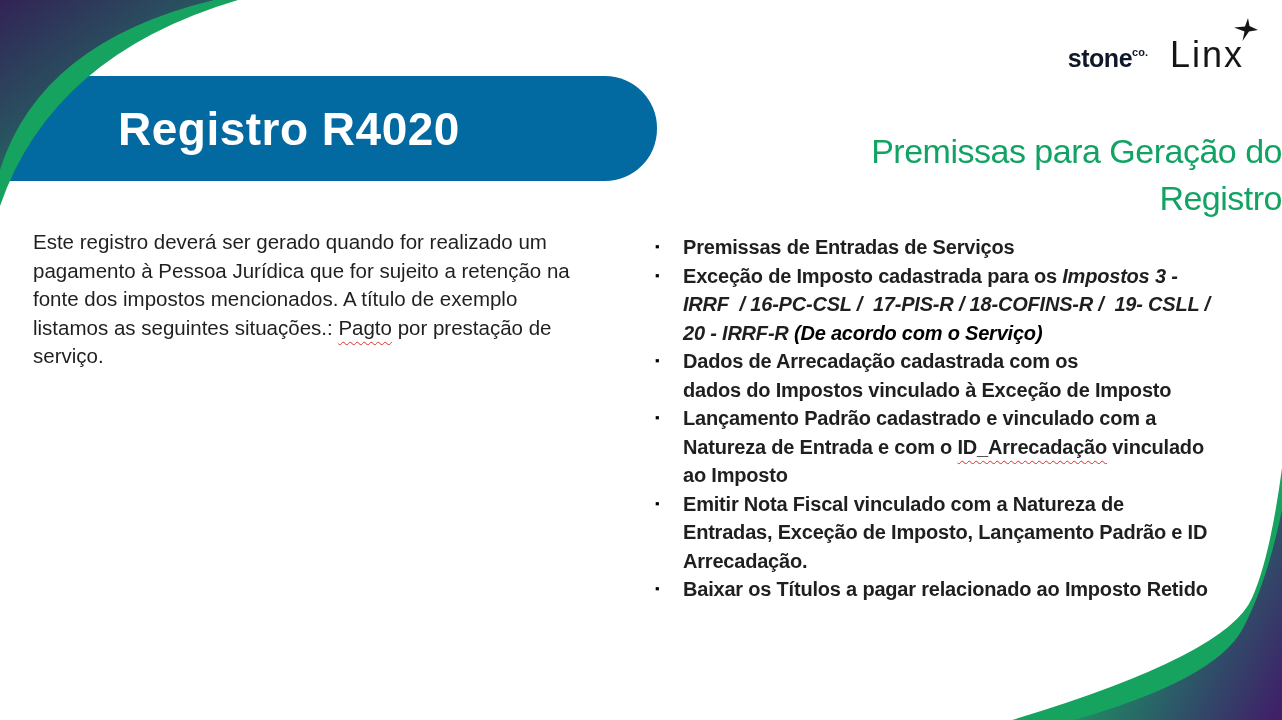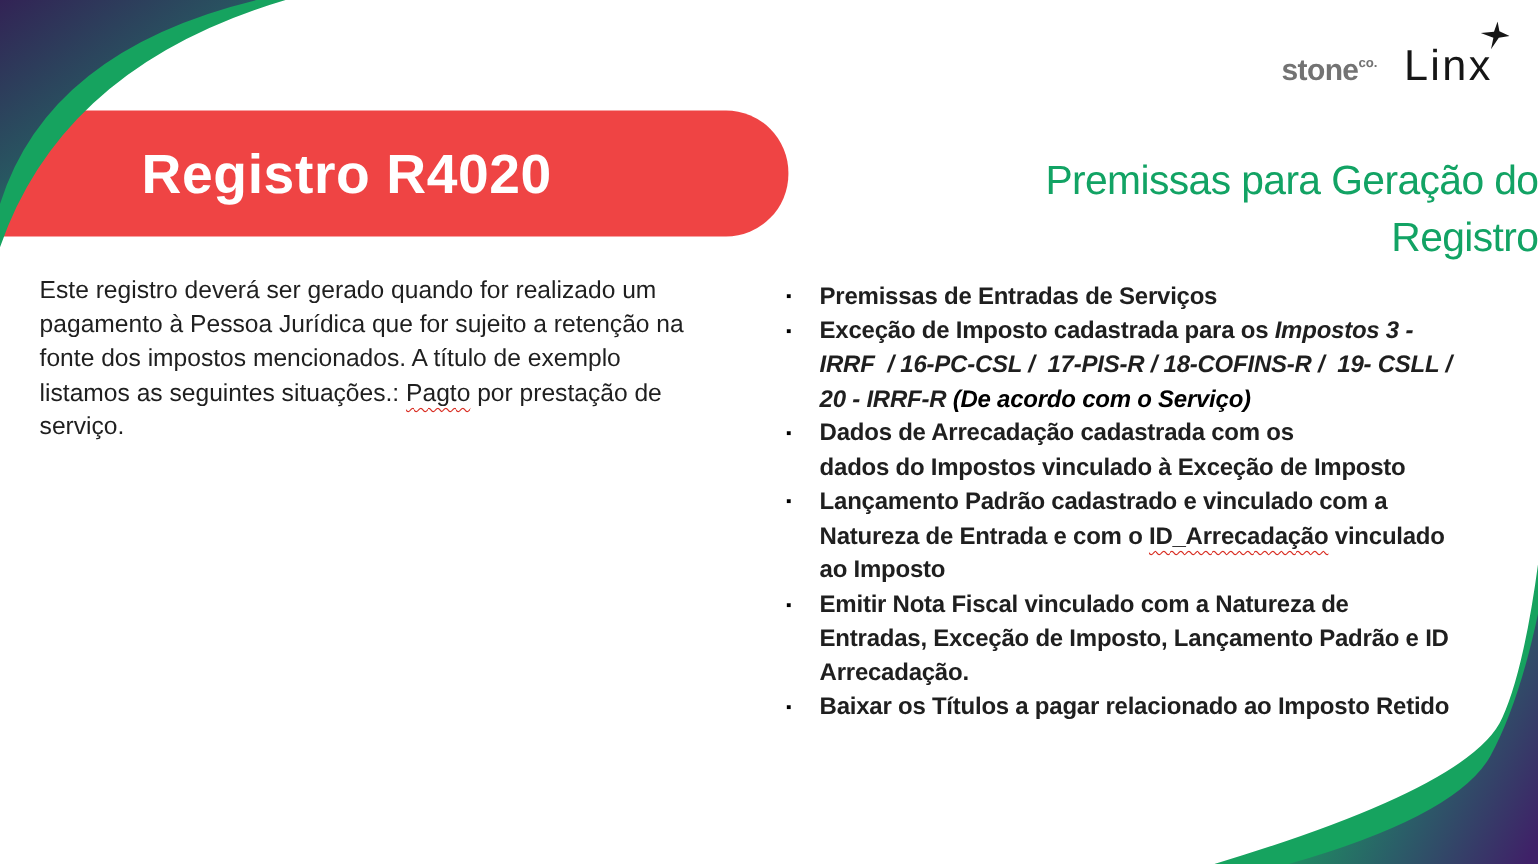--- a/index.html
+++ b/index.html
@@ -9,34 +9,34 @@
     background:#ffffff;
     overflow:hidden;
     font-family:"Liberation Sans",sans-serif;
     color:#1f1f1f;
   }
   
   .deco-tl{position:absolute;top:0;left:0;width:240px;height:206px;z-index:3;pointer-events:none;}
   .deco-br{position:absolute;right:0;bottom:0;width:270px;height:252px;z-index:3;pointer-events:none;}
   
   .banner{
-    position:absolute;top:92px;left:0;width:657px;height:105px;
-    background:#ef4444;
+    position:absolute;top:76px;left:0;width:657px;height:105px;
+    background:#0369a1;
     border-radius:30px 52px 52px 0;
     display:flex;align-items:center;
     z-index:2;
   }
   .banner h1{
     margin:0 0 0 118px;
     font-size:46px;font-weight:bold;color:#ffffff;
     letter-spacing:0.5px;white-space:pre-wrap;
   }
   
   .logos{position:absolute;top:34px;right:38px;display:flex;align-items:baseline;gap:22px;z-index:4;}
-  .stone-logo{font-size:25px;font-weight:bold;letter-spacing:-0.5px;color:#737373;}
+  .stone-logo{font-size:25px;font-weight:bold;letter-spacing:-0.5px;color:#0f172a;}
   .stone-logo sup{font-size:11px;font-weight:bold;position:relative;top:-2px;letter-spacing:0;}
   .linx-logo{position:relative;font-size:36px;font-weight:normal;letter-spacing:2px;color:#161616;}
   .linx-star{position:absolute;top:-16px;right:-14px;}
   
   .left-col{position:absolute;top:228px;left:33px;width:640px;z-index:1;}
   .left-col p{
     margin:0 0 30px 0;
     font-size:20.5px;line-height:28.5px;
     white-space:pre-wrap;
   }

